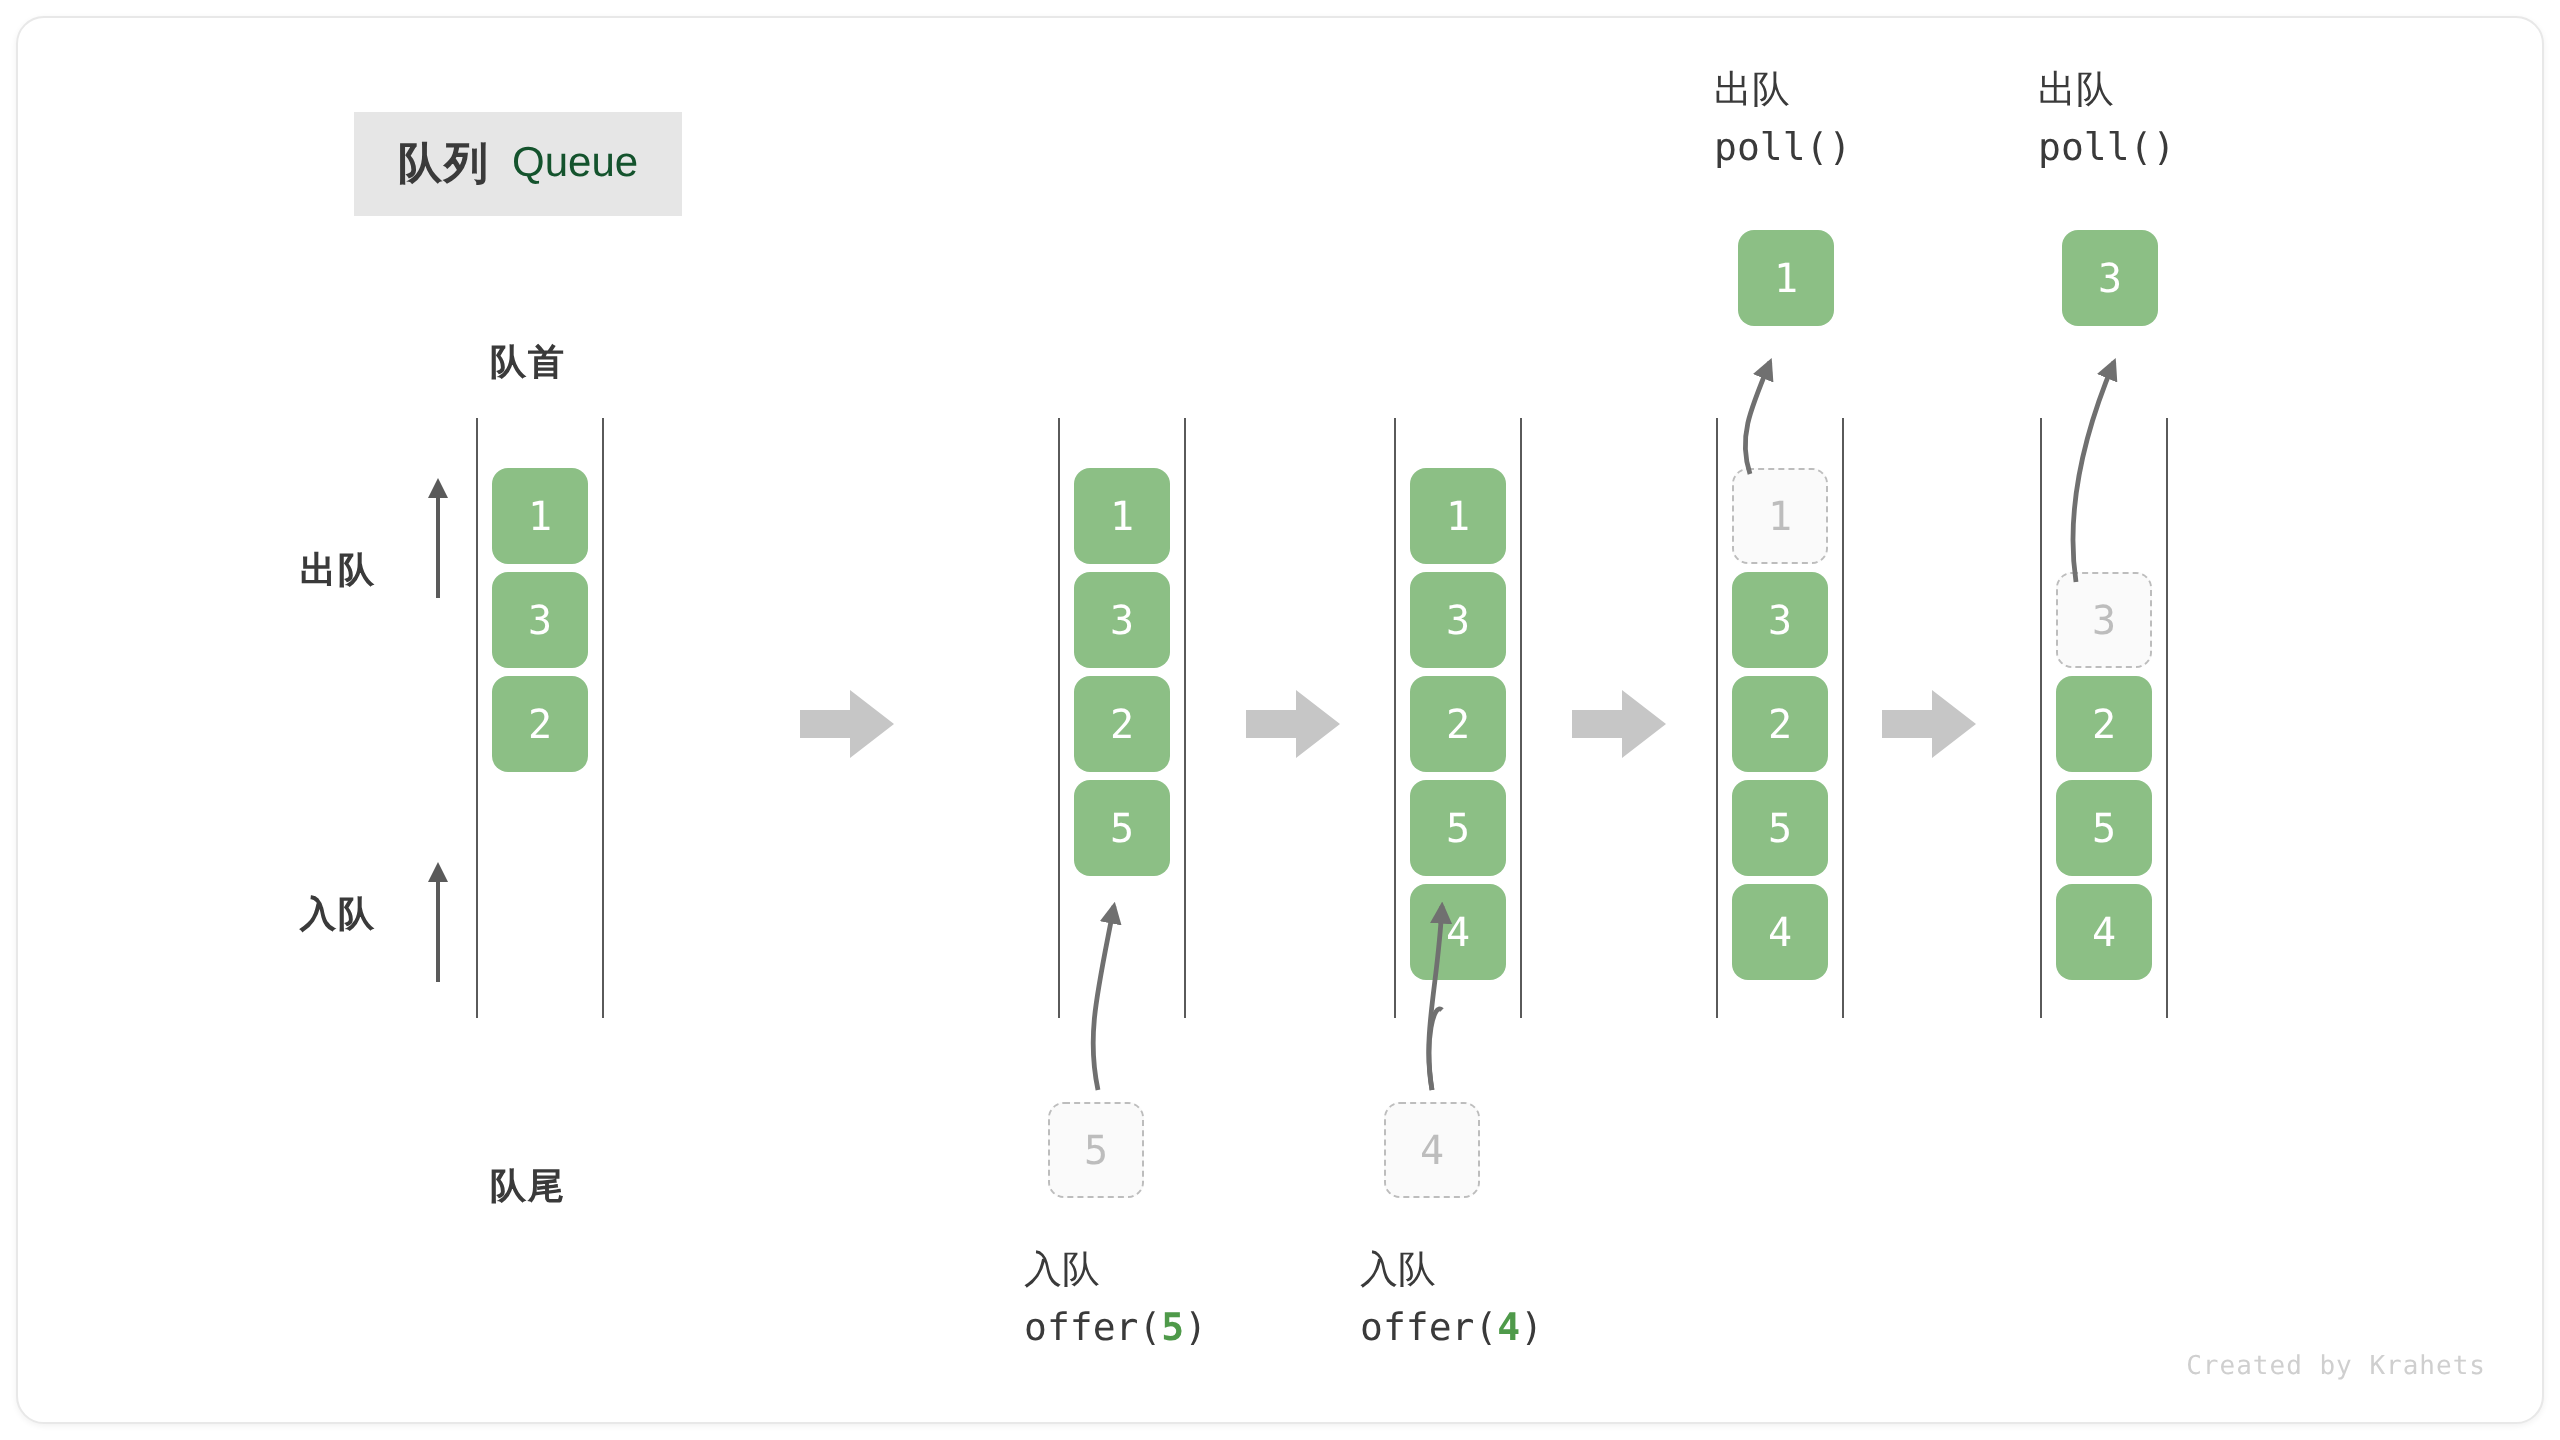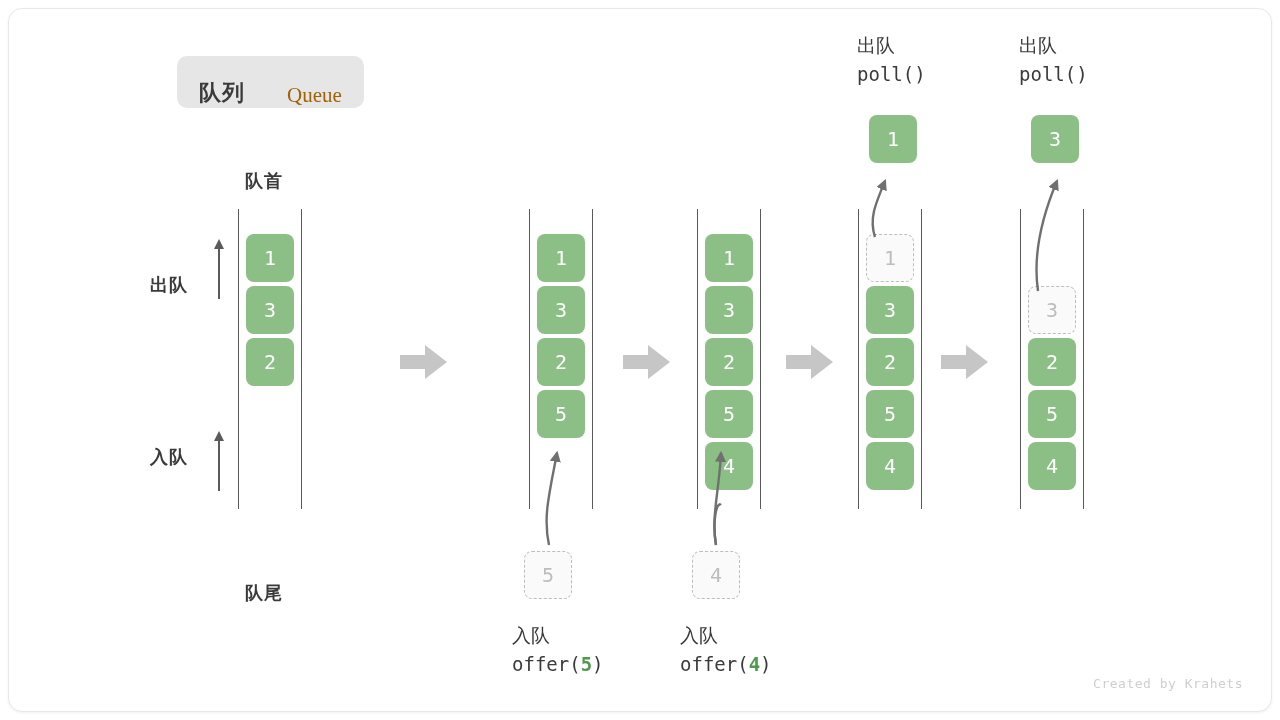--- a/index.html
+++ b/index.html
@@ -28,36 +28,35 @@
   }
 
   
   .title-badge {
     position: absolute;
     left: 168px;
     top: 47px;
     height: 52px;
     padding: 0 22px;
     background: #e6e6e6;
-    border-radius: 10px;
+    border-radius: 0;
     display: flex;
-    align-items: flex-end;
+    align-items: center;
     gap: 11px;
   }
   .title-cn {
     font-size: 22px;
     font-weight: bold;
     color: #3a3a3a;
     letter-spacing: 1px;
   }
   .title-en {
-    font-family: Liberation Serif, serif;
+    font-family: Liberation Sans, sans-serif;
     font-size: 21px;
-    color: #a16207;
-    margin-left: 31px;
+    color: #14532d;
   }
 
   
   .hdr-label {
     position: absolute;
     font-size: 18px;
     font-weight: bold;
     color: #3a3a3a;
     letter-spacing: 1px;
     white-space: nowrap;

